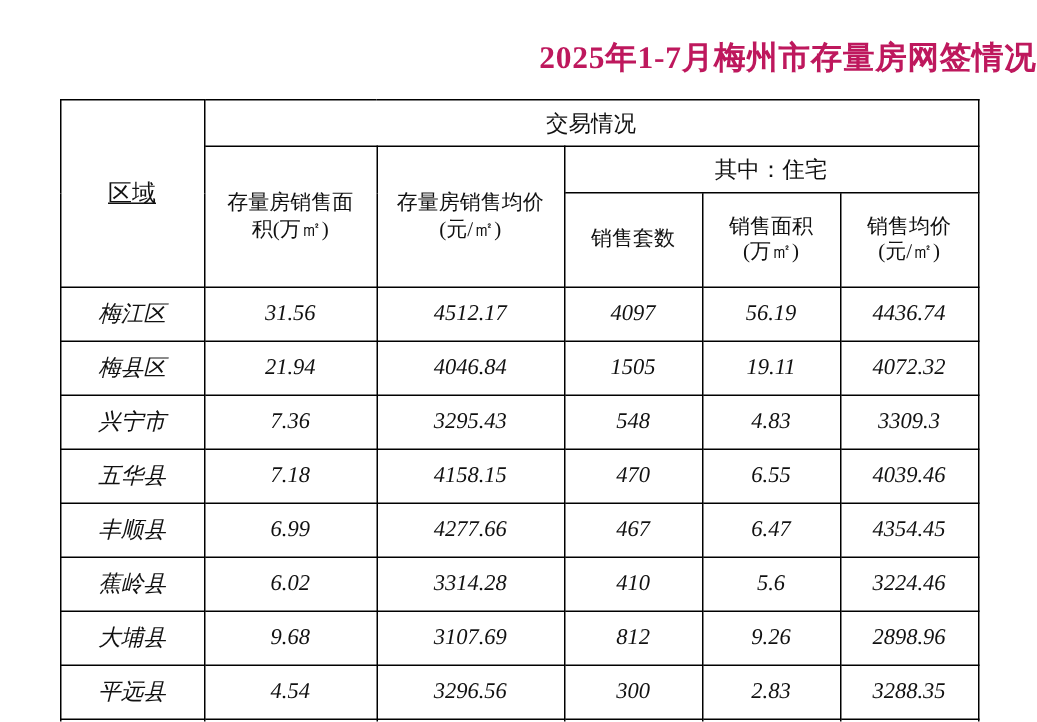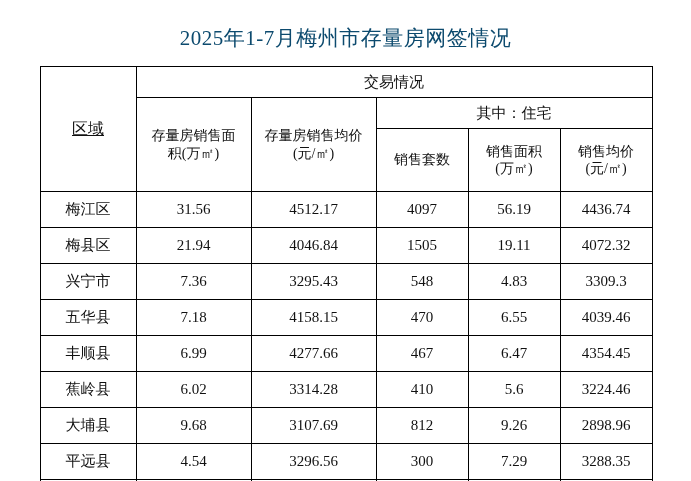--- a/index.html
+++ b/index.html
@@ -14,27 +14,27 @@
     color: #1a1a1a;
     overflow: hidden;
   }
   .page {
     position: relative;
     width: 691px;
     height: 481px;
     box-sizing: border-box;
   }
   .title {
-    text-align: center;
+    text-align: right;
     font-size: 21px;
-    font-weight: normal;
+    font-weight: bold;
     letter-spacing: 0.5px;
     padding-top: 24px;
     padding-bottom: 14px;
-    color: #0c4a6e;
+    color: #be185d;
   }
   .table-wrap {
     width: 612px;
     margin: 0 auto;
   }
   table.sheet {
     border-collapse: collapse;
     width: 100%;
     table-layout: fixed;
     background: #fff;
@@ -62,20 +62,21 @@
     line-height: 1.25;
     padding: 0 3px;
   }
   .h-region {
     font-size: 16px;
     text-decoration: underline;
   }
   td.cell {
     height: 35px;
     font-size: 15px;
+    font-style: italic;
   }
   td.region-name {
     font-size: 15px;
   }
   tr.total td {
     font-size: 15px;
   }
 </style>
 </head>
 <body>
@@ -179,21 +180,21 @@
           <td class="cell">3107.69</td>
           <td class="cell">812</td>
           <td class="cell">9.26</td>
           <td class="cell">2898.96</td>
         </tr>
         <tr>
           <td class="cell region-name">平远县</td>
           <td class="cell">4.54</td>
           <td class="cell">3296.56</td>
           <td class="cell">300</td>
-          <td class="cell">7.29</td>
+          <td class="cell">2.83</td>
           <td class="cell">3288.35</td>
         </tr>
         <tr class="total">
           <td class="cell region-name">全市汇总</td>
           <td class="cell">95.28</td>
           <td class="cell">3990.84</td>
           <td class="cell">6770</td>
           <td class="cell">87.72</td>
           <td class="cell">3939.14</td>
         </tr>

